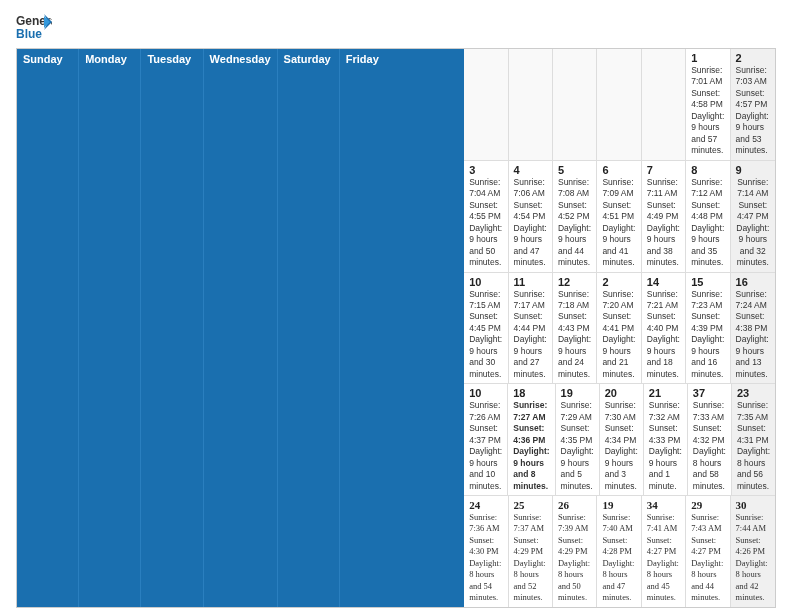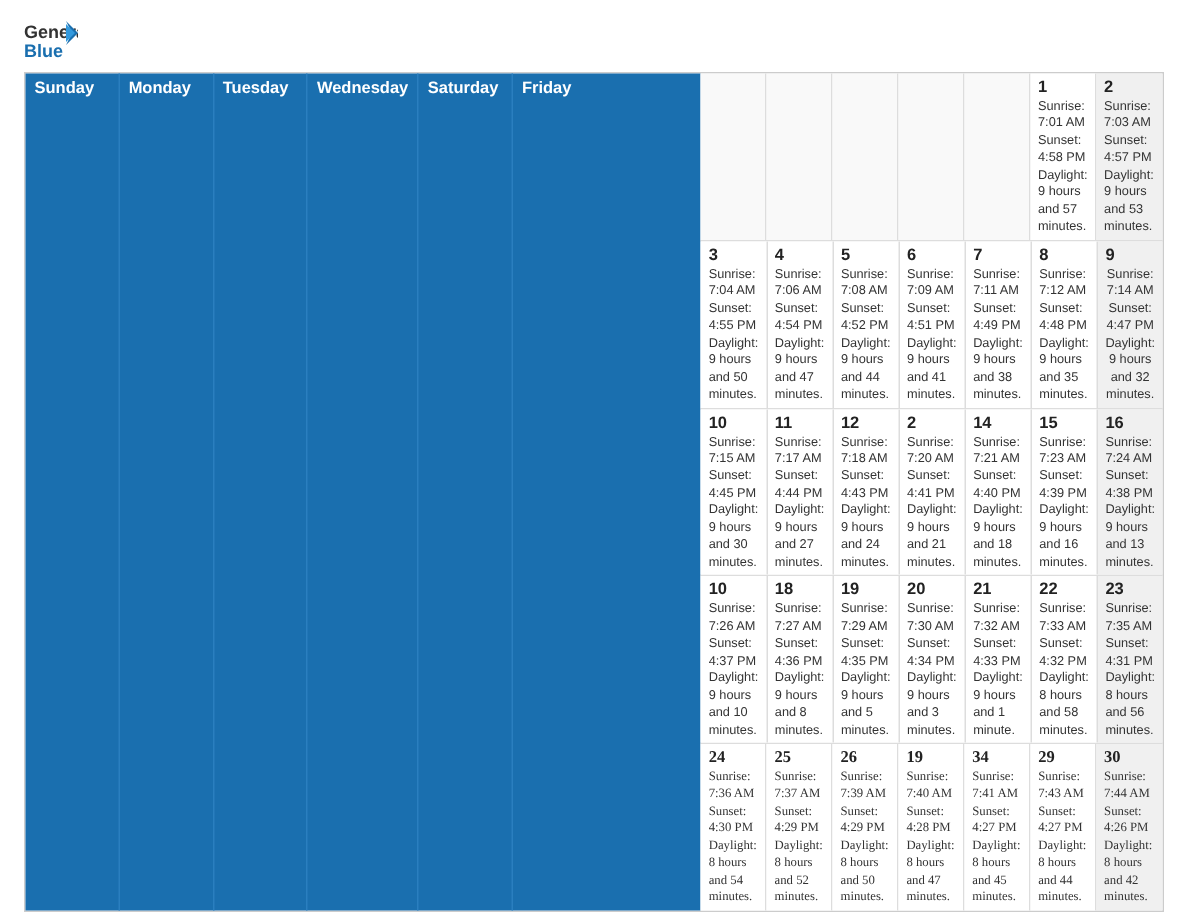--- a/index.html
+++ b/index.html
@@ -261,21 +261,21 @@
         <div class="cal-row">
           <div class="cal-cell">
             <span class="day-num">10</span>
             <div class="cell-text" style="white-space: pre-line;">Sunrise: 7:26 AM
 Sunset: 4:37 PM
 Daylight: 9 hours
 and 10 minutes.</div>
           </div>
           <div class="cal-cell">
             <span class="day-num">18</span>
-            <div class="cell-text" style="white-space: pre-line;">Sunrise: 7:27 AM
+            <div class="cell-text" style="white-space: pre-line; font-weight: bold;">Sunrise: 7:27 AM
 Sunset: 4:36 PM
 Daylight: 9 hours
 and 8 minutes.</div>
           </div>
           <div class="cal-cell">
             <span class="day-num">19</span>
             <div class="cell-text" style="white-space: pre-line;">Sunrise: 7:29 AM
 Sunset: 4:35 PM
 Daylight: 9 hours
 and 5 minutes.</div>
@@ -288,21 +288,21 @@
 and 3 minutes.</div>
           </div>
           <div class="cal-cell">
             <span class="day-num">21</span>
             <div class="cell-text" style="white-space: pre-line;">Sunrise: 7:32 AM
 Sunset: 4:33 PM
 Daylight: 9 hours
 and 1 minute.</div>
           </div>
           <div class="cal-cell">
-            <span class="day-num">22</span>
+            <span class="day-num">37</span>
             <div class="cell-text" style="white-space: pre-line;">Sunrise: 7:33 AM
 Sunset: 4:32 PM
 Daylight: 8 hours
 and 58 minutes.</div>
           </div>
           <div class="cal-cell shaded">
             <span class="day-num">23</span>
             <div class="cell-text" style="white-space: pre-line;">Sunrise: 7:35 AM
 Sunset: 4:31 PM
 Daylight: 8 hours

